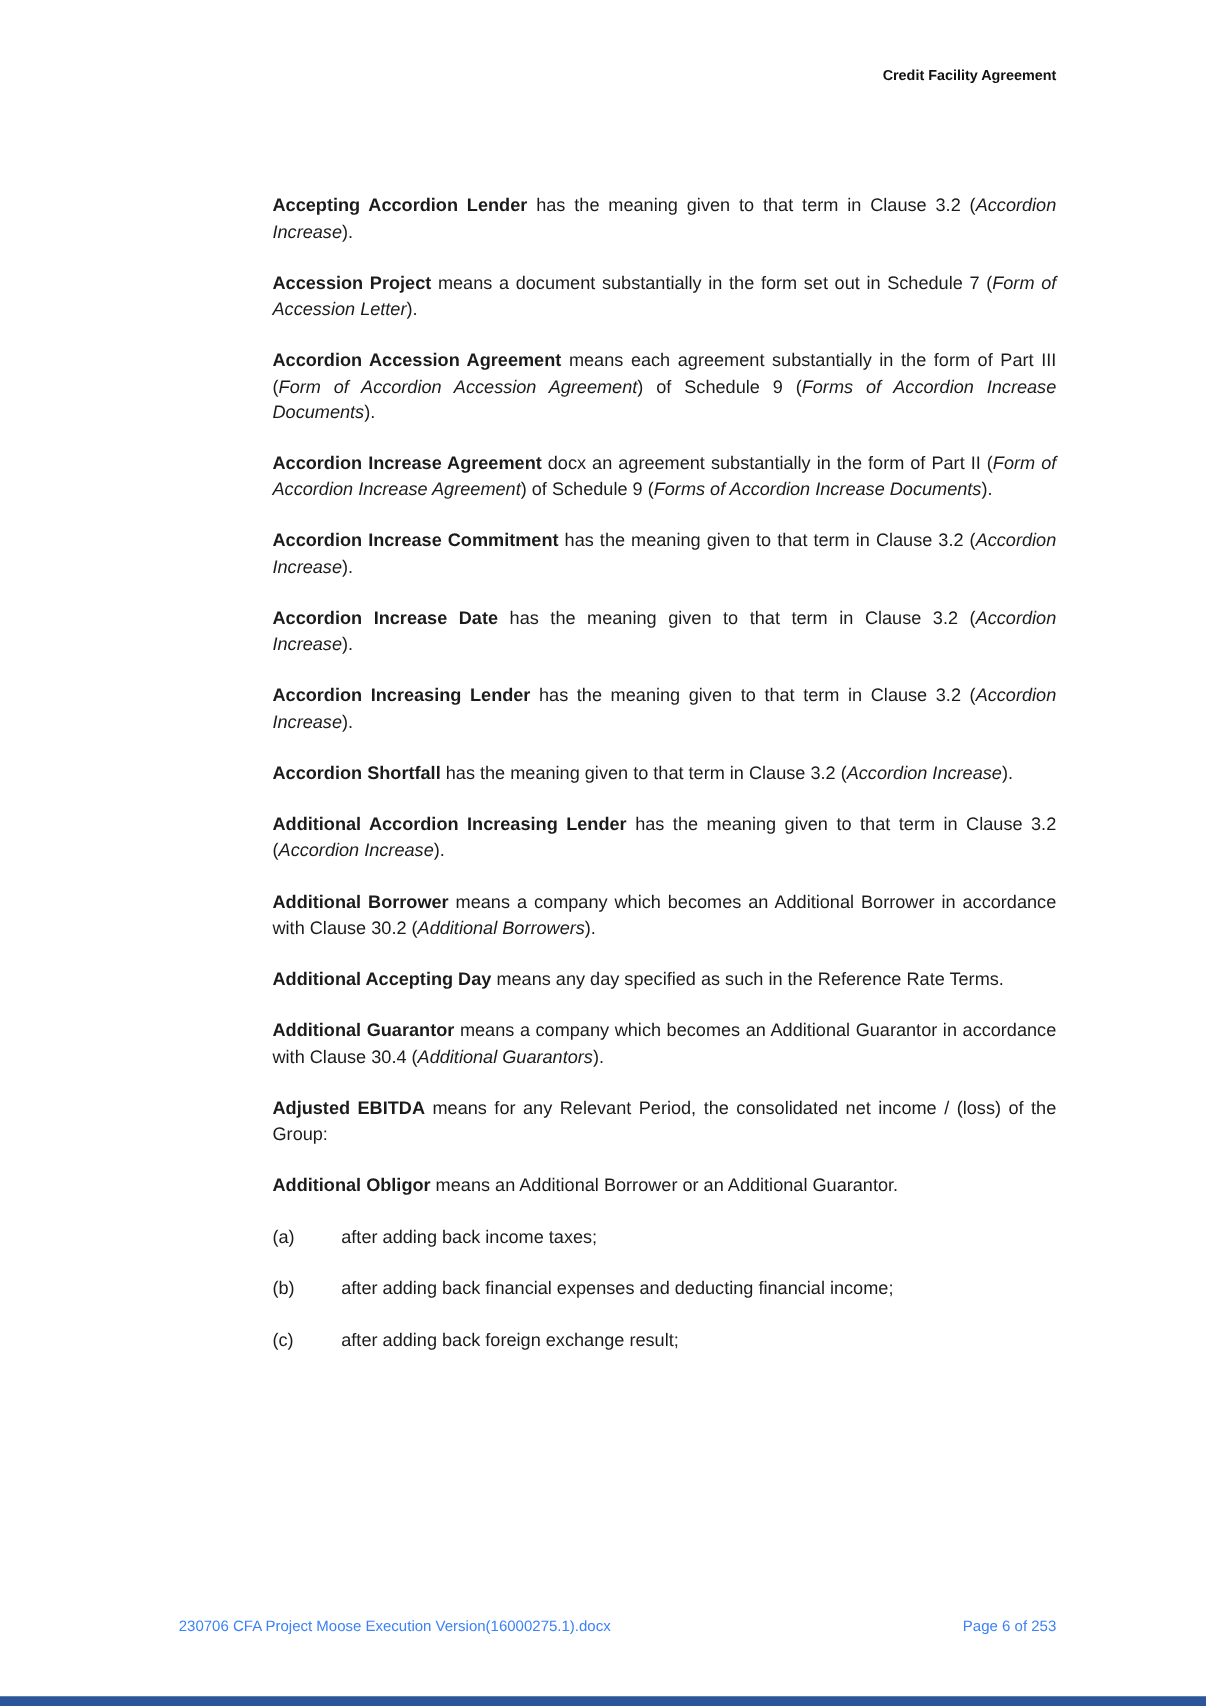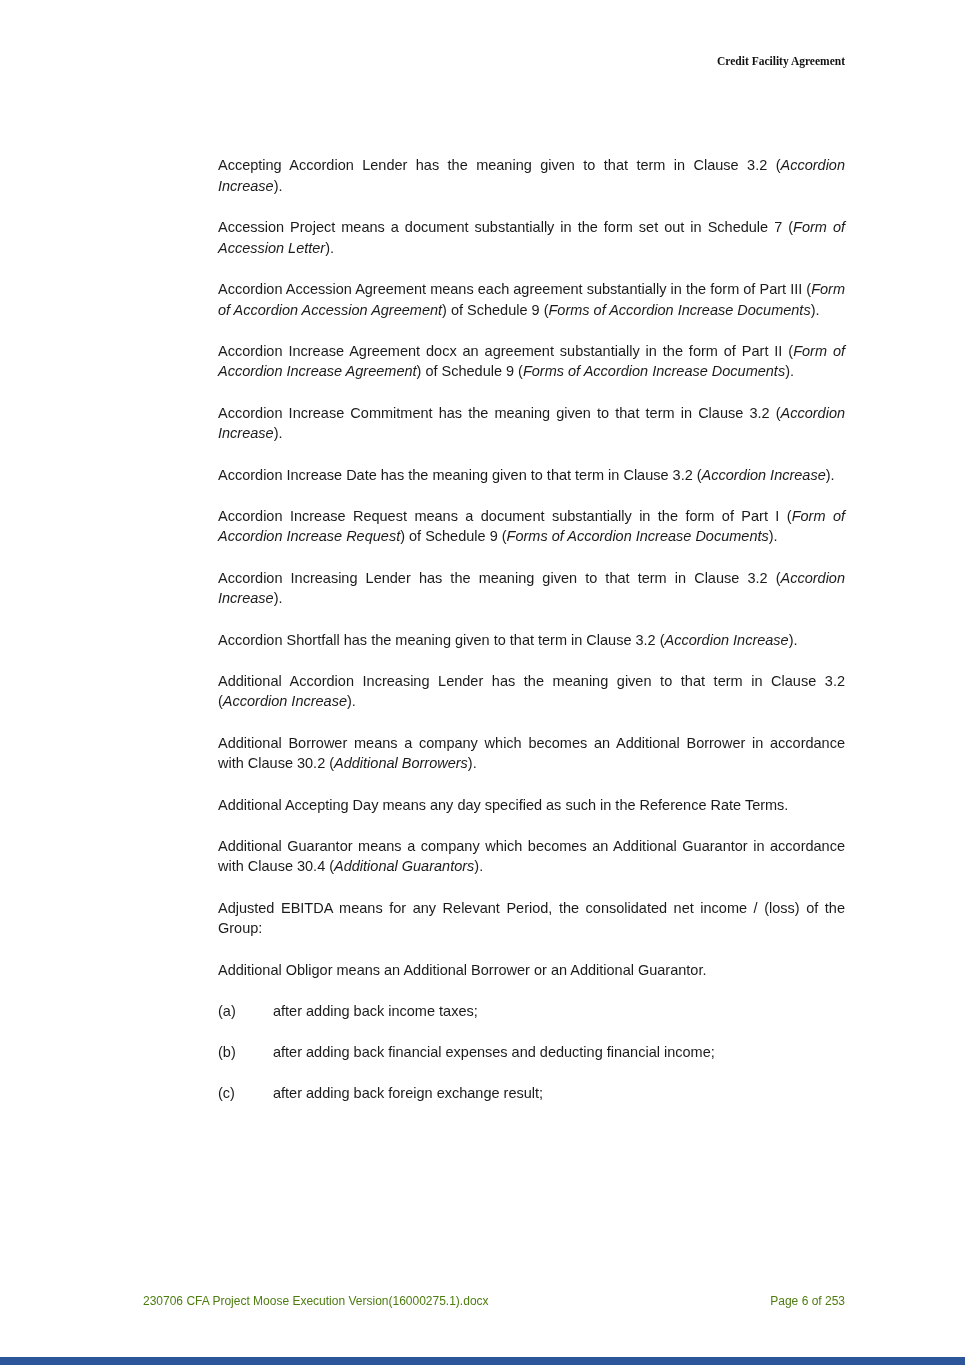--- a/index.html
+++ b/index.html
@@ -18,36 +18,35 @@
   }
   .header {
     position: absolute;
     top: 55px;
     left: 218px;
     width: 627px;
     text-align: right;
     font-size: 11.5px;
     font-weight: 700;
     color: #111111;
-    font-family: Liberation Serif, serif;
   }
   .body-text {
     position: absolute;
     top: 155px;
     left: 218px;
     width: 627px;
   }
   .para {
     margin: 0 0 20.5px 0;
     font-size: 14.5px;
     line-height: 20.7px;
     text-align: justify;
     color: #1b1b1b;
   }
-  .para .bold { font-weight: 400; }
+  .para .bold { font-weight: 700; }
   .para .italic { font-style: italic; }
   .list-item {
     position: relative;
     margin: 0 0 20.5px 0;
     padding-left: 55px;
     font-size: 14.5px;
     line-height: 20.7px;
     text-align: justify;
     color: #1b1b1b;
   }
@@ -57,21 +56,21 @@
     top: 0;
   }
   .footer {
     position: absolute;
     top: 1294px;
     left: 143px;
     width: 702px;
     display: flex;
     justify-content: space-between;
     font-size: 12px;
-    color: #4d7c0f;
+    color: #3b82f6;
     align-items: center;
   }
   .bottom-bar {
     position: absolute;
     left: 0;
     bottom: 0;
     width: 100%;
     height: 8px;
   }
 </style>
@@ -82,21 +81,20 @@
   <div class="header">Credit Facility Agreement</div>
 
   <div class="body-text">
     <div>
         <p class="para"><span class="bold">Accepting Accordion Lender</span><span class="normal"> has the meaning given to that term in Clause 3.2 (</span><span class="italic">Accordion Increase</span><span class="normal">).</span></p>
         <p class="para"><span class="bold">Accession Project</span><span class="normal"> means a document substantially in the form set out in Schedule 7 (</span><span class="italic">Form of Accession Letter</span><span class="normal">).</span></p>
         <p class="para"><span class="bold">Accordion Accession Agreement</span><span class="normal"> means each agreement substantially in the form of Part III (</span><span class="italic">Form of Accordion Accession Agreement</span><span class="normal">) of Schedule 9 (</span><span class="italic">Forms of Accordion Increase Documents</span><span class="normal">).</span></p>
         <p class="para"><span class="bold">Accordion Increase Agreement</span><span class="normal"> docx an agreement substantially in the form of Part II (</span><span class="italic">Form of Accordion Increase Agreement</span><span class="normal">) of Schedule 9 (</span><span class="italic">Forms of Accordion Increase Documents</span><span class="normal">).</span></p>
         <p class="para"><span class="bold">Accordion Increase Commitment</span><span class="normal"> has the meaning given to that term in Clause 3.2 (</span><span class="italic">Accordion Increase</span><span class="normal">).</span></p>
         <p class="para"><span class="bold">Accordion Increase Date</span><span class="normal"> has the meaning given to that term in Clause 3.2 (</span><span class="italic">Accordion Increase</span><span class="normal">).</span></p>
-        <p class="para"><span class="bold">Accordion Increase Request</span><span class="normal"> means a document substantially in the form of Part I (</span><span class="italic">Form of Accordion Increase Request</span><span class="normal">) of Schedule 9 (</span><span class="italic">Forms of Accordion Increase Documents</span><span class="normal">).</span></p>
         <p class="para"><span class="bold">Accordion Increasing Lender</span><span class="normal"> has the meaning given to that term in Clause 3.2 (</span><span class="italic">Accordion Increase</span><span class="normal">).</span></p>
         <p class="para"><span class="bold">Accordion Shortfall</span><span class="normal"> has the meaning given to that term in Clause 3.2 (</span><span class="italic">Accordion Increase</span><span class="normal">).</span></p>
         <p class="para"><span class="bold">Additional Accordion Increasing Lender</span><span class="normal"> has the meaning given to that term in Clause 3.2 (</span><span class="italic">Accordion Increase</span><span class="normal">).</span></p>
         <p class="para"><span class="bold">Additional Borrower</span><span class="normal"> means a company which becomes an Additional Borrower in accordance with Clause 30.2 (</span><span class="italic">Additional Borrowers</span><span class="normal">).</span></p>
         <p class="para"><span class="bold">Additional Accepting Day</span><span class="normal"> means any day specified as such in the Reference Rate Terms.</span></p>
         <p class="para"><span class="bold">Additional Guarantor</span><span class="normal"> means a company which becomes an Additional Guarantor in accordance with Clause 30.4 (</span><span class="italic">Additional Guarantors</span><span class="normal">).</span></p>
         <p class="para"><span class="bold">Adjusted EBITDA</span><span class="normal"> means for any Relevant Period, the consolidated net income / (loss) of the Group:</span></p>
         <p class="para"><span class="bold">Additional Obligor</span><span class="normal"> means an Additional Borrower or an Additional Guarantor.</span></p>
       </div>
     <div>

